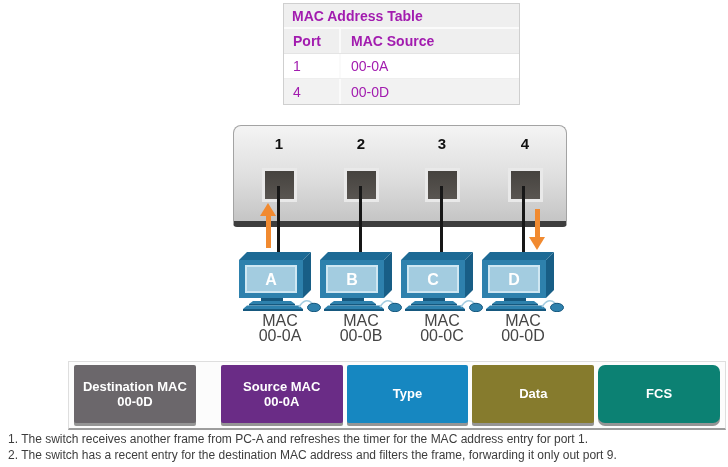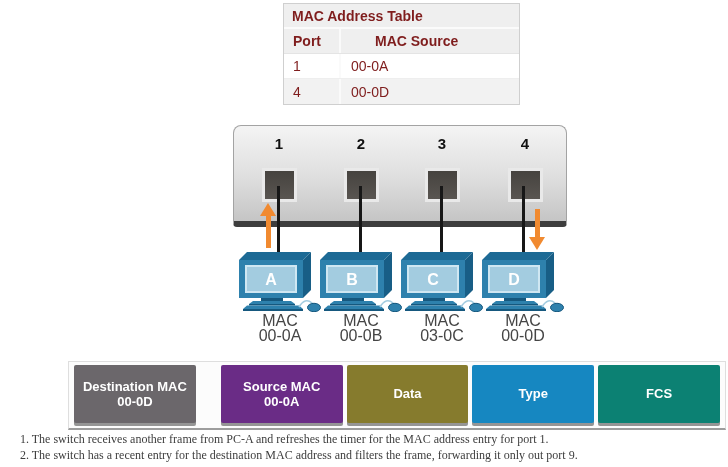--- a/index.html
+++ b/index.html
@@ -1,24 +1,24 @@
 <!DOCTYPE html>
 <html><head>
 <meta charset="utf-8">
 <style>
   * { margin:0; padding:0; box-sizing:border-box; }
   html,body { background:#fff; }
   body { font-family:"Liberation Sans", sans-serif; }
   #canvas { position:relative; width:728px; height:467px; background:#fff; overflow:hidden; }
 
   
-  .mac-table { position:absolute; left:283px; top:3px; width:237px; border:1px solid #cfcfcf; background:#fff; color:#7f1d1d; }
+  .mac-table { position:absolute; left:283px; top:3px; width:237px; border:1px solid #cfcfcf; background:#fff; color:#a21caf; }
   .mac-table .t-row { display:flex; height:25px; align-items:center; font-size:14px; }
   .mac-table .t-title { background:#efefef; font-weight:bold; padding-left:8px; border-bottom:2px solid #fbfbfb; }
-  .mac-table .t-head { background:#efefef; font-weight:bold; border-bottom:1px solid #e4e4e4;gap:24px; }
+  .mac-table .t-head { background:#efefef; font-weight:bold; border-bottom:1px solid #e4e4e4; }
   .mac-table .t-data1 { background:#ffffff; border-bottom:1px solid #eeeeee; }
   .mac-table .t-data2 { background:#f2f2f2; }
   .mac-table .c-port { width:57px; padding-left:9px; border-right:2px solid #fafafa; align-self:stretch; display:flex; align-items:center; }
   .mac-table .c-mac { flex:1; padding-left:10px; }
 
   
   .switch { position:absolute; left:233px; top:125px; width:334px; height:102px;
             background:linear-gradient(#f4f4f4, #dedede 55%, #c5c5c5); border:1px solid #a3a3a3;
             border-bottom:6px solid #3d3d3d; border-radius:8px 8px 4px 4px; }
   .port-num { position:absolute; top:9px; width:30px; text-align:center; font-size:15px; font-weight:bold; color:#111; }
@@ -40,21 +40,21 @@
 
   
   .frame-strip { position:absolute; left:68px; top:361px; width:658px; height:69px;
                  background:#fcfcfc; border:1px solid #dedede; border-bottom:2px solid #9d9d9d;
                  display:flex; gap:4px; padding:3px 5px 5px 5px; }
   .frame-field { flex:1; display:flex; flex-direction:column; justify-content:center; align-items:center;
                  color:#fff; font-weight:bold; font-size:13px; line-height:15.5px; border-radius:2px;
                  box-shadow:0 3px 0 rgba(45,45,45,0.5); text-align:center; }
 
   
-  .notes { position:absolute; left:20px; top:432px; font-size:12px; line-height:15.5px; color:#3d3d3d;font-family:Liberation Serif, serif; }
+  .notes { position:absolute; left:8px; top:432px; font-size:12px; line-height:15.5px; color:#3d3d3d; }
 </style>
 </head>
 <body>
 
 <div id="canvas">
 
   <div class="mac-table">
     <div class="t-row t-title">MAC Address Table</div>
     <div class="t-row t-head">
       <div class="c-port">Port</div>
@@ -150,21 +150,21 @@
       <rect x="26" y="48" width="22" height="3" fill="#16587e"></rect>
       <polygon points="18,51 56,51 60,54 14,54" fill="#2e81ad"></polygon>
       <rect x="14" y="54" width="46" height="1.5" fill="#16587e"></rect>
       <polygon points="12,55.5 64,55.5 68,59 8,59" fill="#2e81ad"></polygon>
       <rect x="8" y="59" width="60" height="2" fill="#16587e"></rect>
       <path d="M64,57 q6,-10 13,-4 q3,3 -1,4" fill="none" stroke="#a3cce0" stroke-width="1.6"></path>
       <ellipse cx="79" cy="57.5" rx="6.5" ry="4.2" fill="#2e81ad" stroke="#16587e" stroke-width="1"></ellipse>
     </svg>
     <div class="mac-label">
       <div>MAC</div>
-      <div>03-0C</div>
+      <div>00-0C</div>
     </div>
   </div>
 
   <div class="host" style="left:478px">
     <svg width="90" height="62" viewBox="0 0 90 62">
       <polygon points="4,10 68,10 76,2 12,2" fill="#1d6a95"></polygon>
       <polygon points="68,10 76,2 76,40 68,48" fill="#185e86"></polygon>
       <rect x="4" y="10" width="64" height="38" fill="#2e81ad"></rect>
       <rect x="10" y="15" width="52" height="28" fill="#cfe7f2"></rect>
       <rect x="12" y="17" width="48" height="24" fill="#a3cce0"></rect>
@@ -185,27 +185,27 @@
 
   <div class="frame-strip">
     <div class="frame-field" style="background-color: rgb(107, 103, 107);">
       <span>Destination MAC</span>
       <span>00-0D</span>
     </div>
     <div class="frame-field" style="background-color: rgb(106, 44, 134); margin-left: 21px;">
       <span>Source MAC</span>
       <span>00-0A</span>
     </div>
+    <div class="frame-field" style="background-color: rgb(22, 135, 193);">
+      <span>Type</span>
+    </div>
     <div class="frame-field" style="background-color: rgb(134, 123, 45);">
       <span>Data</span>
     </div>
-    <div class="frame-field" style="background-color: rgb(22, 135, 193);">
-      <span>Type</span>
-    </div>
-    <div class="frame-field" style="background-color: rgb(12, 129, 115);">
+    <div class="frame-field" style="background-color: rgb(12, 129, 115); border-radius: 7px;">
       <span>FCS</span>
     </div>
   </div>
 
   <div class="notes">
     <div>1. The switch receives another frame from PC-A and refreshes the timer for the MAC address entry for port 1.</div>
     <div>2. The switch has a recent entry for the destination MAC address and filters the frame, forwarding it only out port 9.</div>
   </div>
 
 </div>

